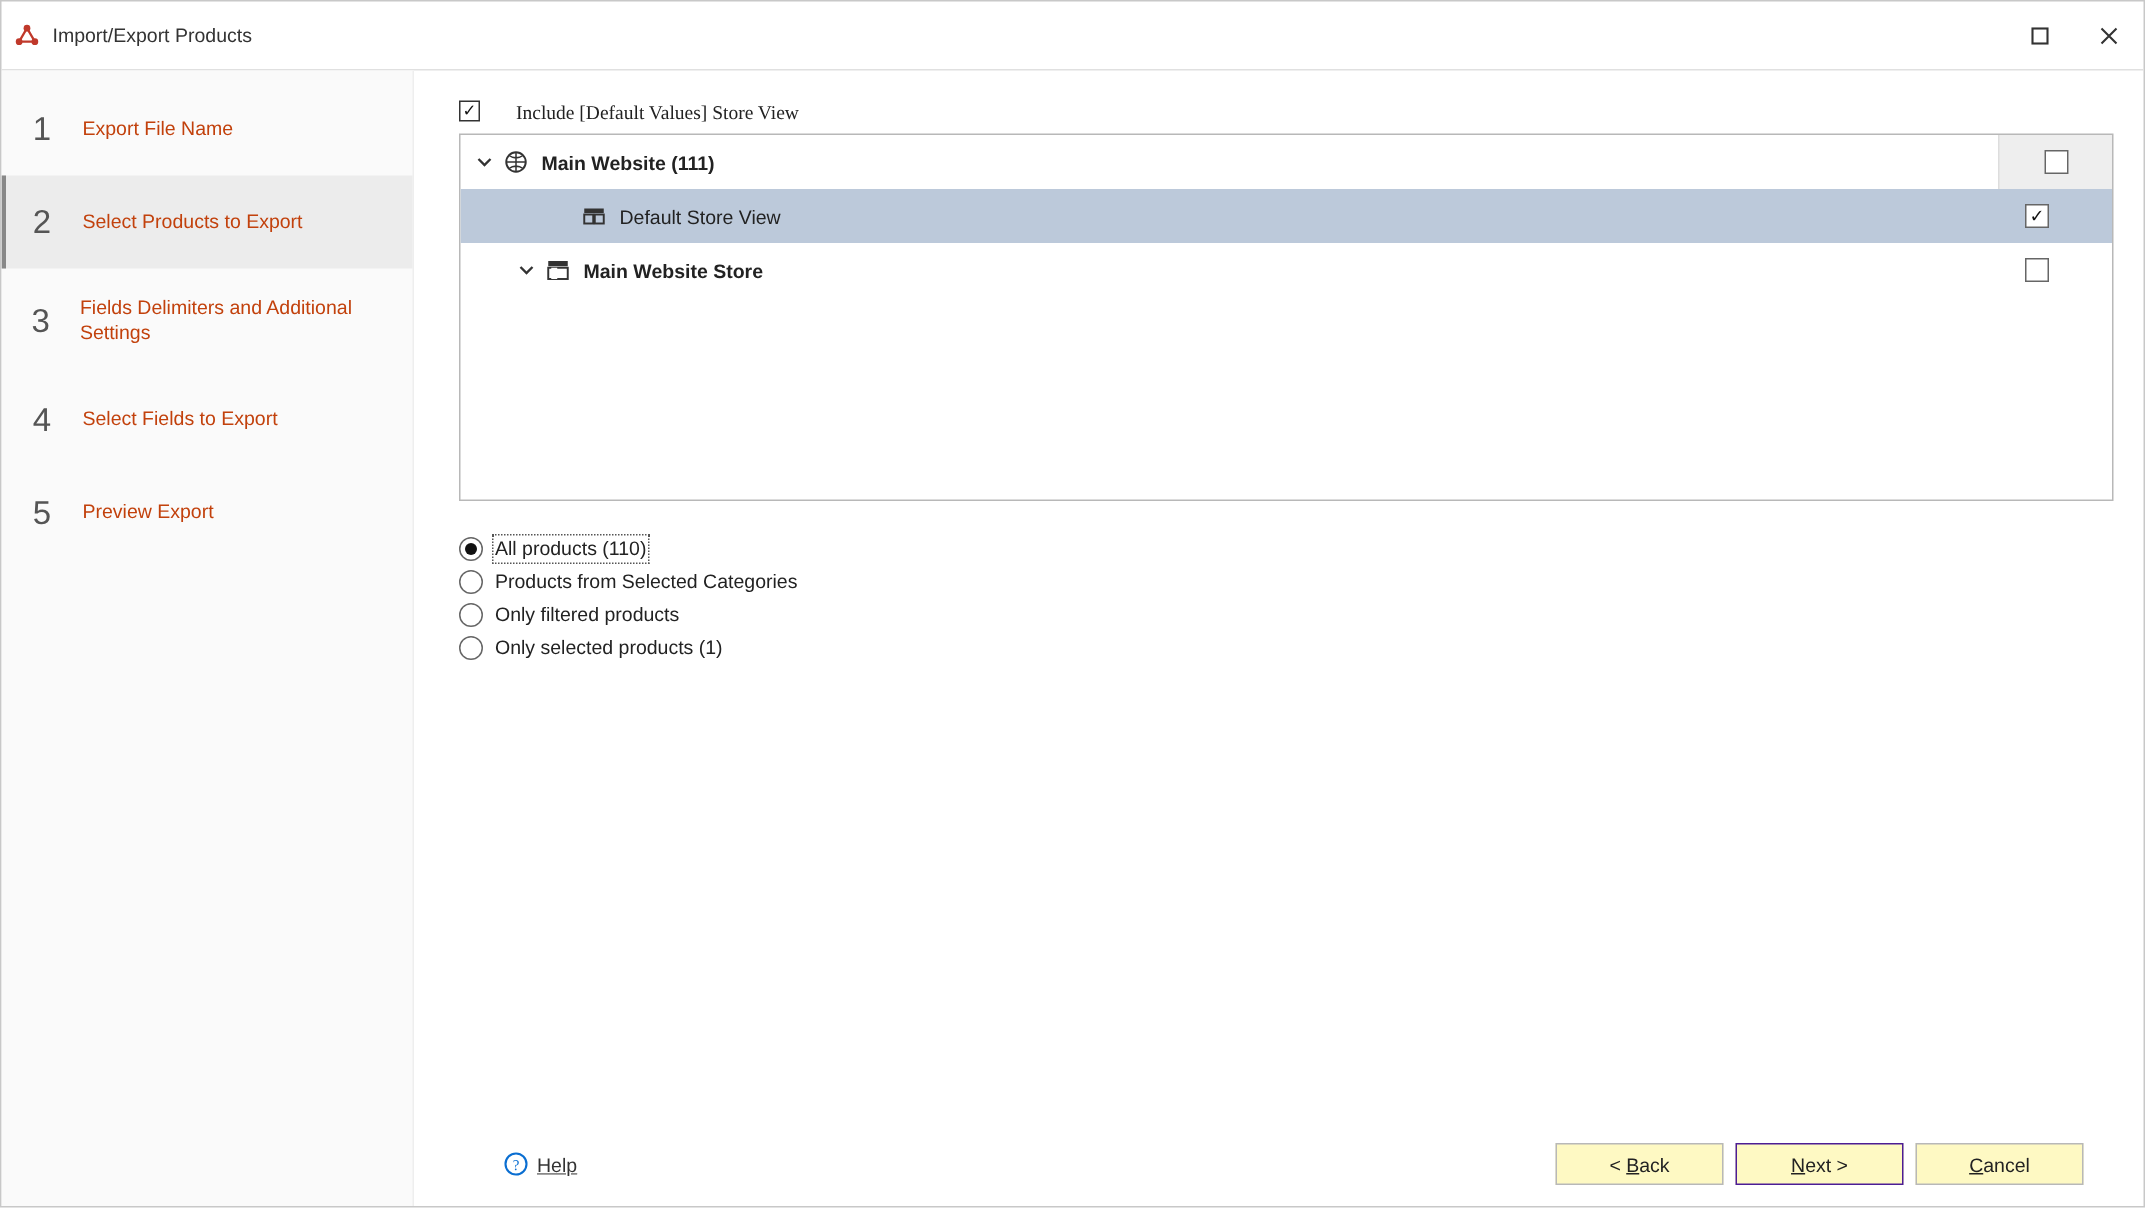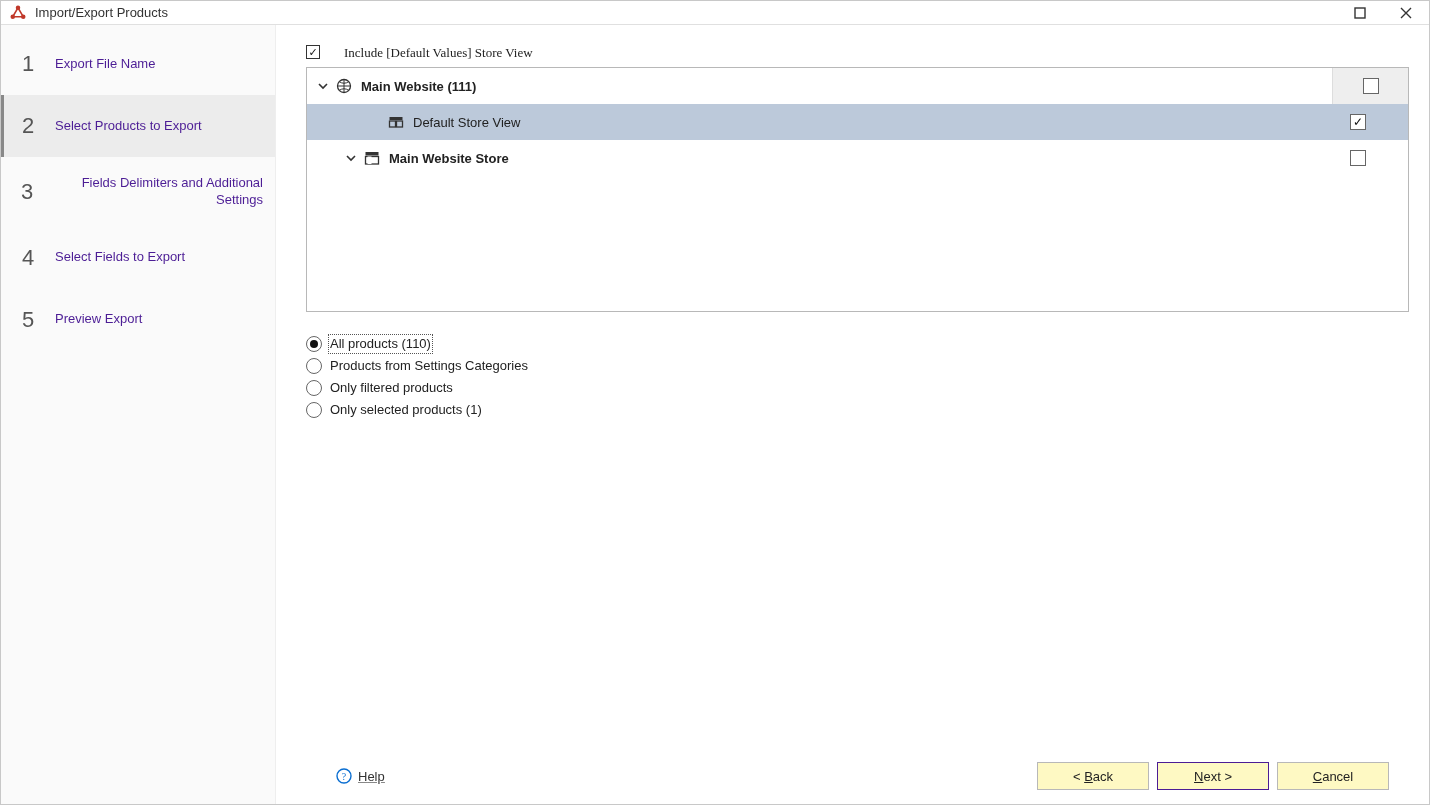--- a/index.html
+++ b/index.html
@@ -11,21 +11,21 @@
     background: #fff;
     width: 1430px;
     height: 805px;
     border: 1px solid #c8c8c8;
     display: flex;
     flex-direction: column;
     overflow: hidden;
   }
   
   .titlebar {
-    height: 24px;
+    height: 46px;
     display: flex;
     align-items: center;
     padding: 0 0 0 8px;
     border-bottom: 1px solid #e0e0e0;
   }
   .titlebar .app-icon {
     width: 18px; height: 18px; margin-right: 8px;
   }
   .titlebar .title {
     flex: 1;
@@ -63,23 +63,22 @@
     padding-left: 15px;
   }
   .step .num {
     font-size: 22px;
     color: #555;
     width: 18px;
     text-align:center;
   }
   .step .label {
     font-size: 13px;
-    color: #4c1d95;
+    color: #c2410c;
     line-height: 1.3;
-    text-align: right;
   }
   .main {
     flex:1;
     display:flex;
     flex-direction:column;
     padding: 20px 20px 0 30px;
     min-width:0;
   }
   .include-row {
     display:flex;
@@ -302,21 +301,21 @@
     </div>
 
 
     <div class="radio-group">
       <div class="radio-row">
         <span class="radio checked"></span>
         <span class="rlabel focused">All products (110)</span>
       </div>
       <div class="radio-row">
         <span class="radio"></span>
-        <span class="rlabel">Products from Settings Categories</span>
+        <span class="rlabel">Products from Selected Categories</span>
       </div>
       <div class="radio-row">
         <span class="radio"></span>
         <span class="rlabel">Only filtered products</span>
       </div>
       <div class="radio-row">
         <span class="radio"></span>
         <span class="rlabel">Only selected products (1)</span>
       </div>
     </div>

